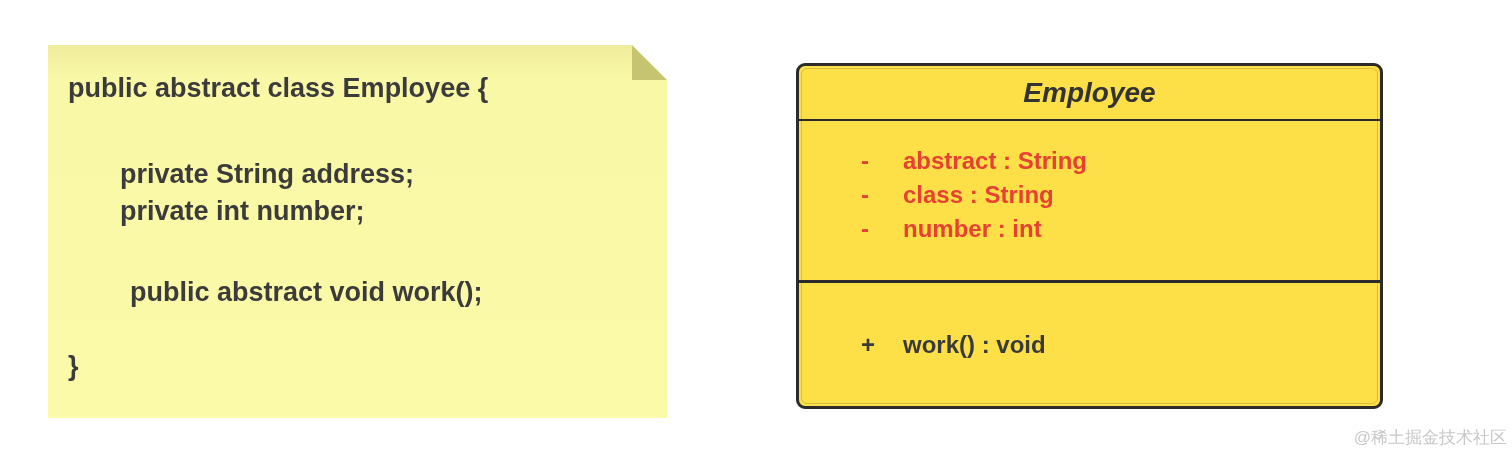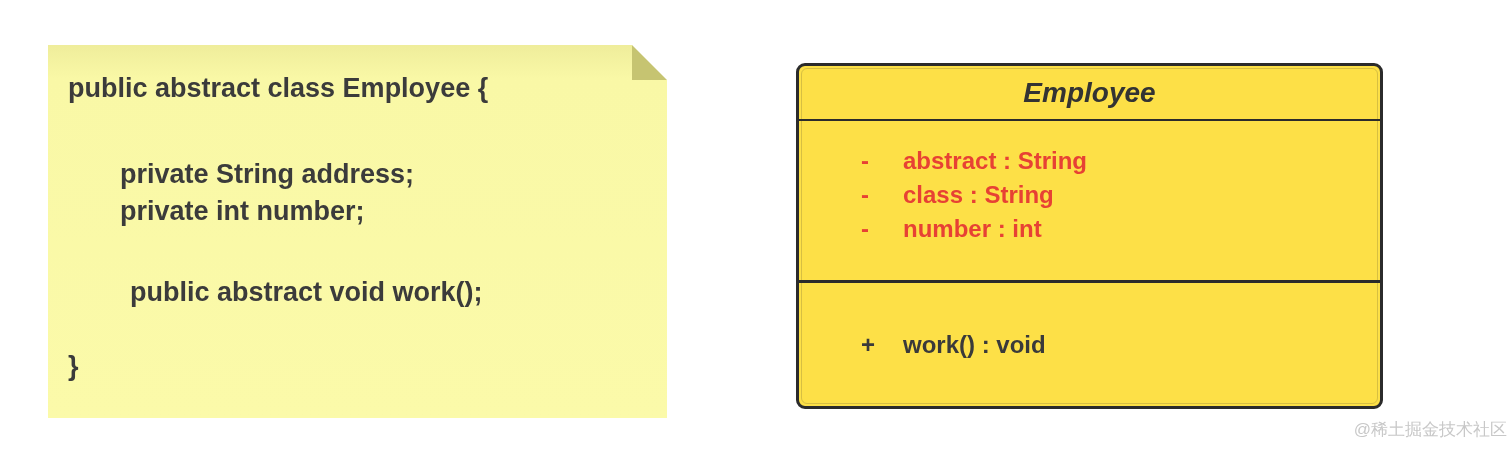--- a/index.html
+++ b/index.html
@@ -89,21 +89,21 @@
     font-weight: bold;
     font-size: 24px;
     line-height: 34px;
     white-space: pre;
   }
   .vis { width: 42px; }
 
   
   .watermark {
     position: absolute;
-    right: 5px; bottom: 30px;
+    right: 5px; bottom: 22px;
     font-size: 17px;
     color: #c8c8c8;
   }
 </style>
 </head>
 <body>
 
 <div class="note">
   <div class="note-fold"></div>
   <div class="note-body">

